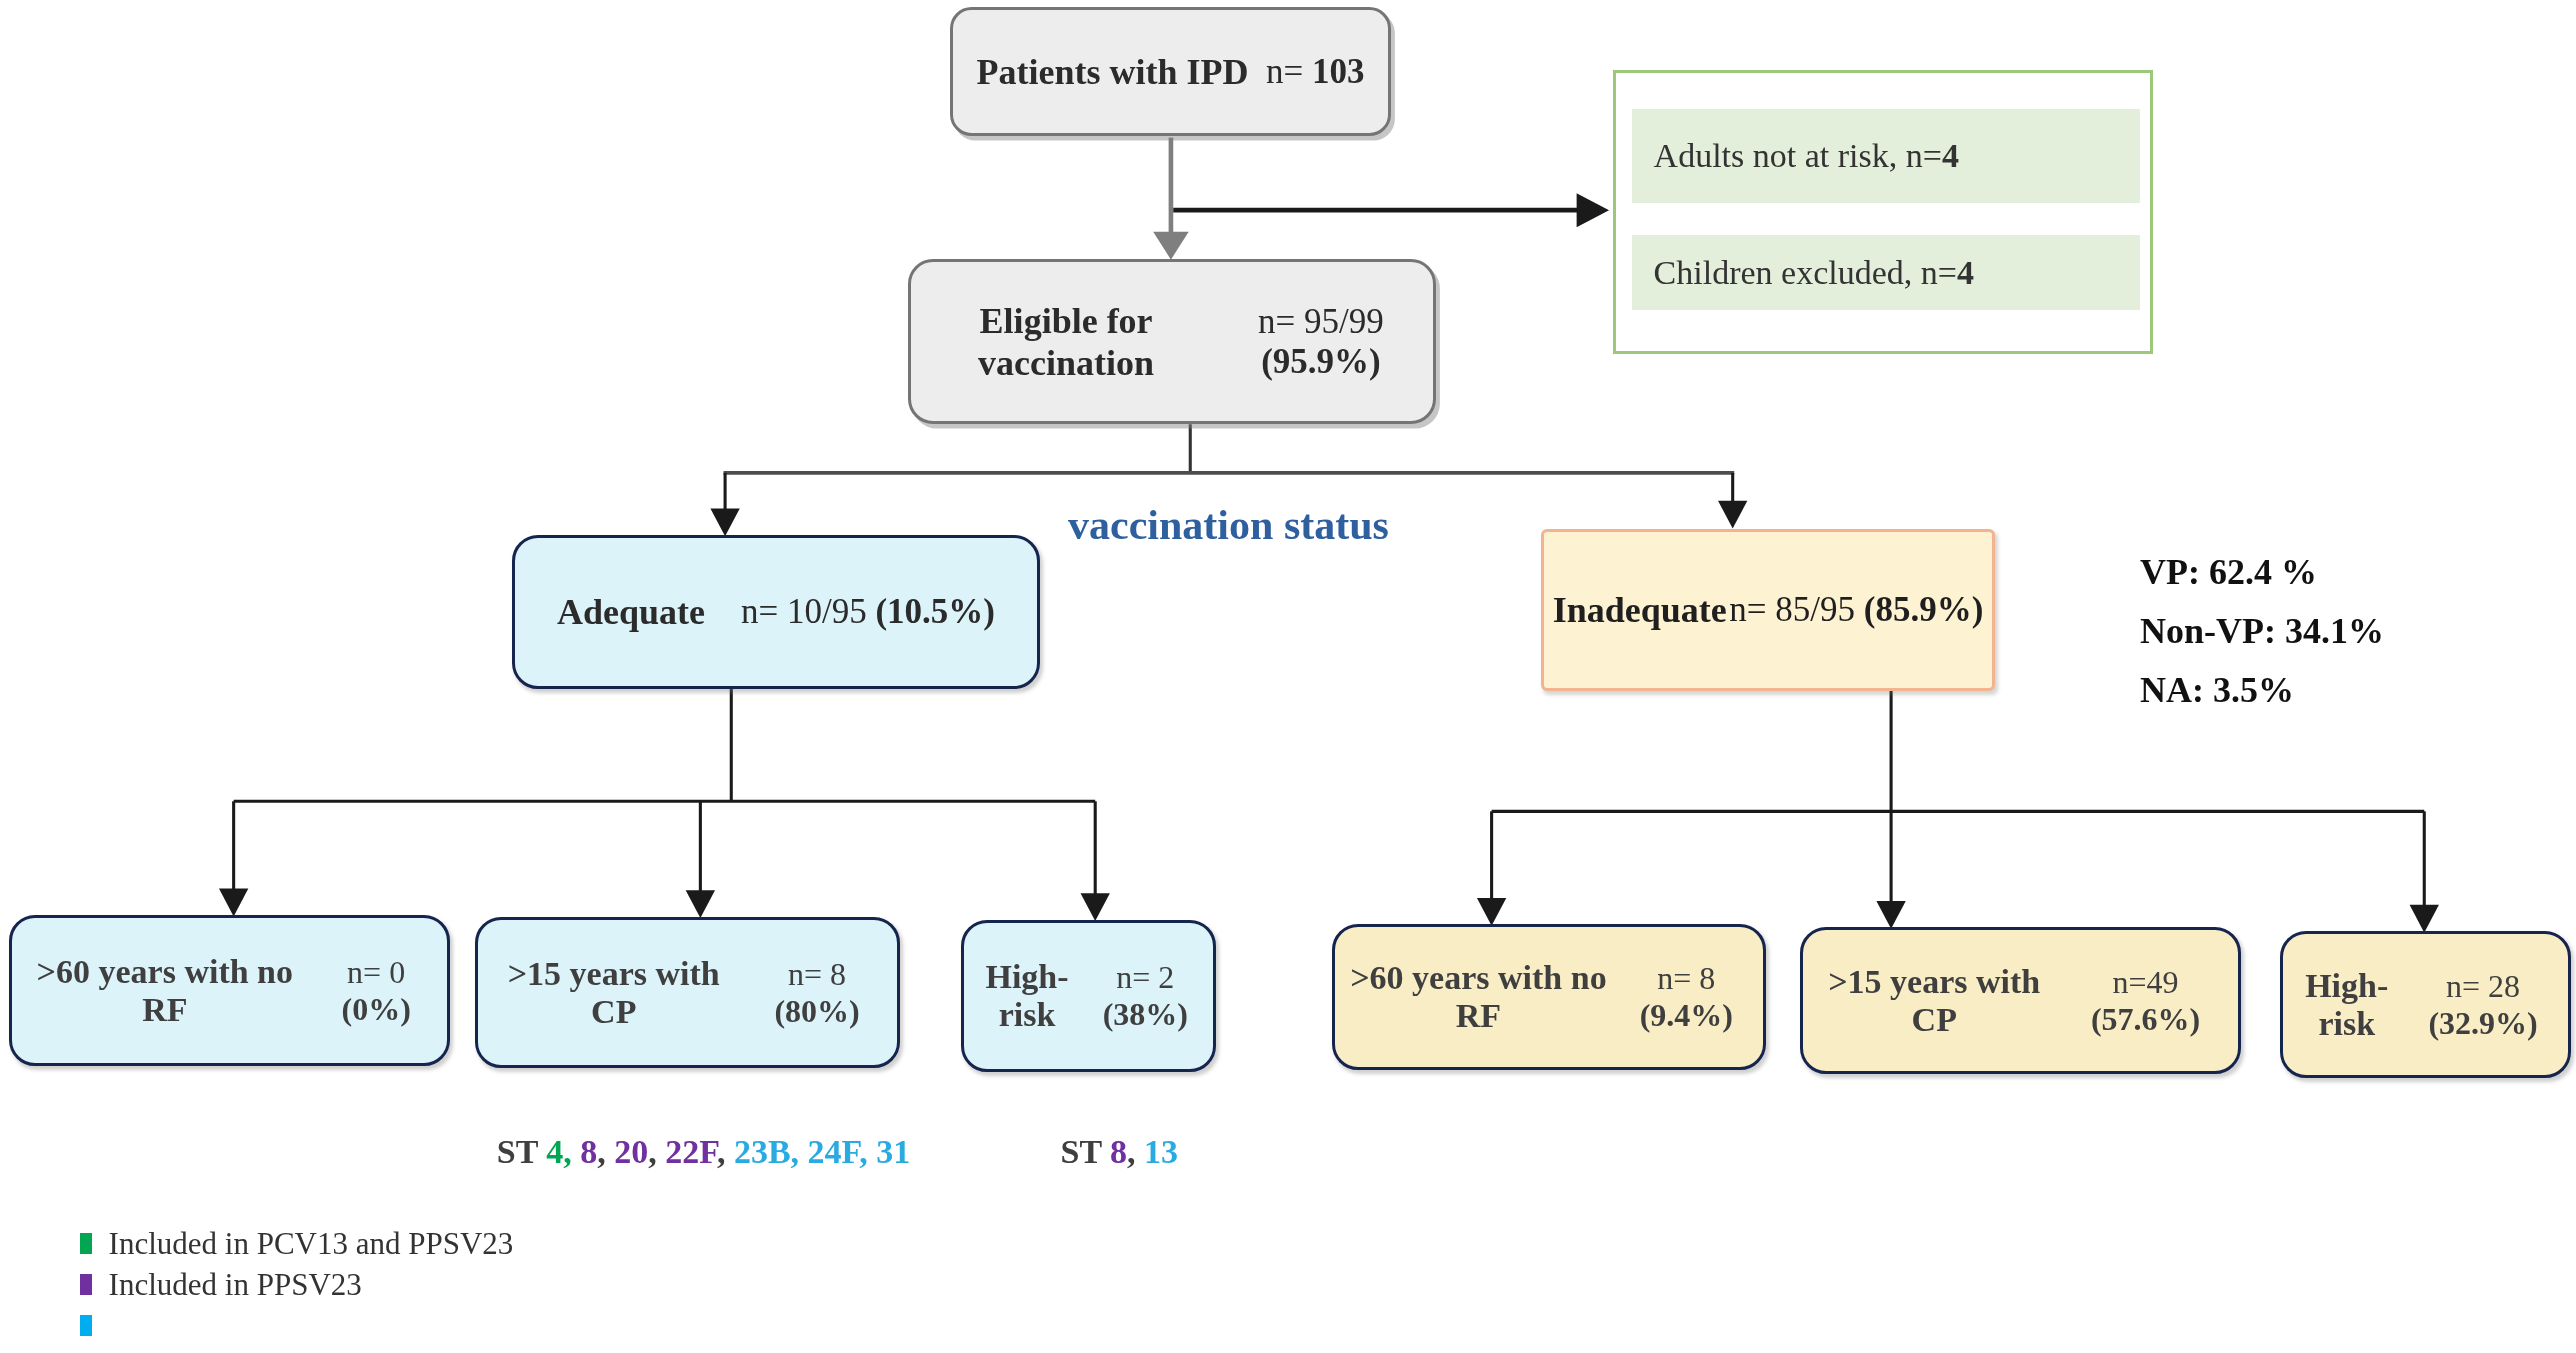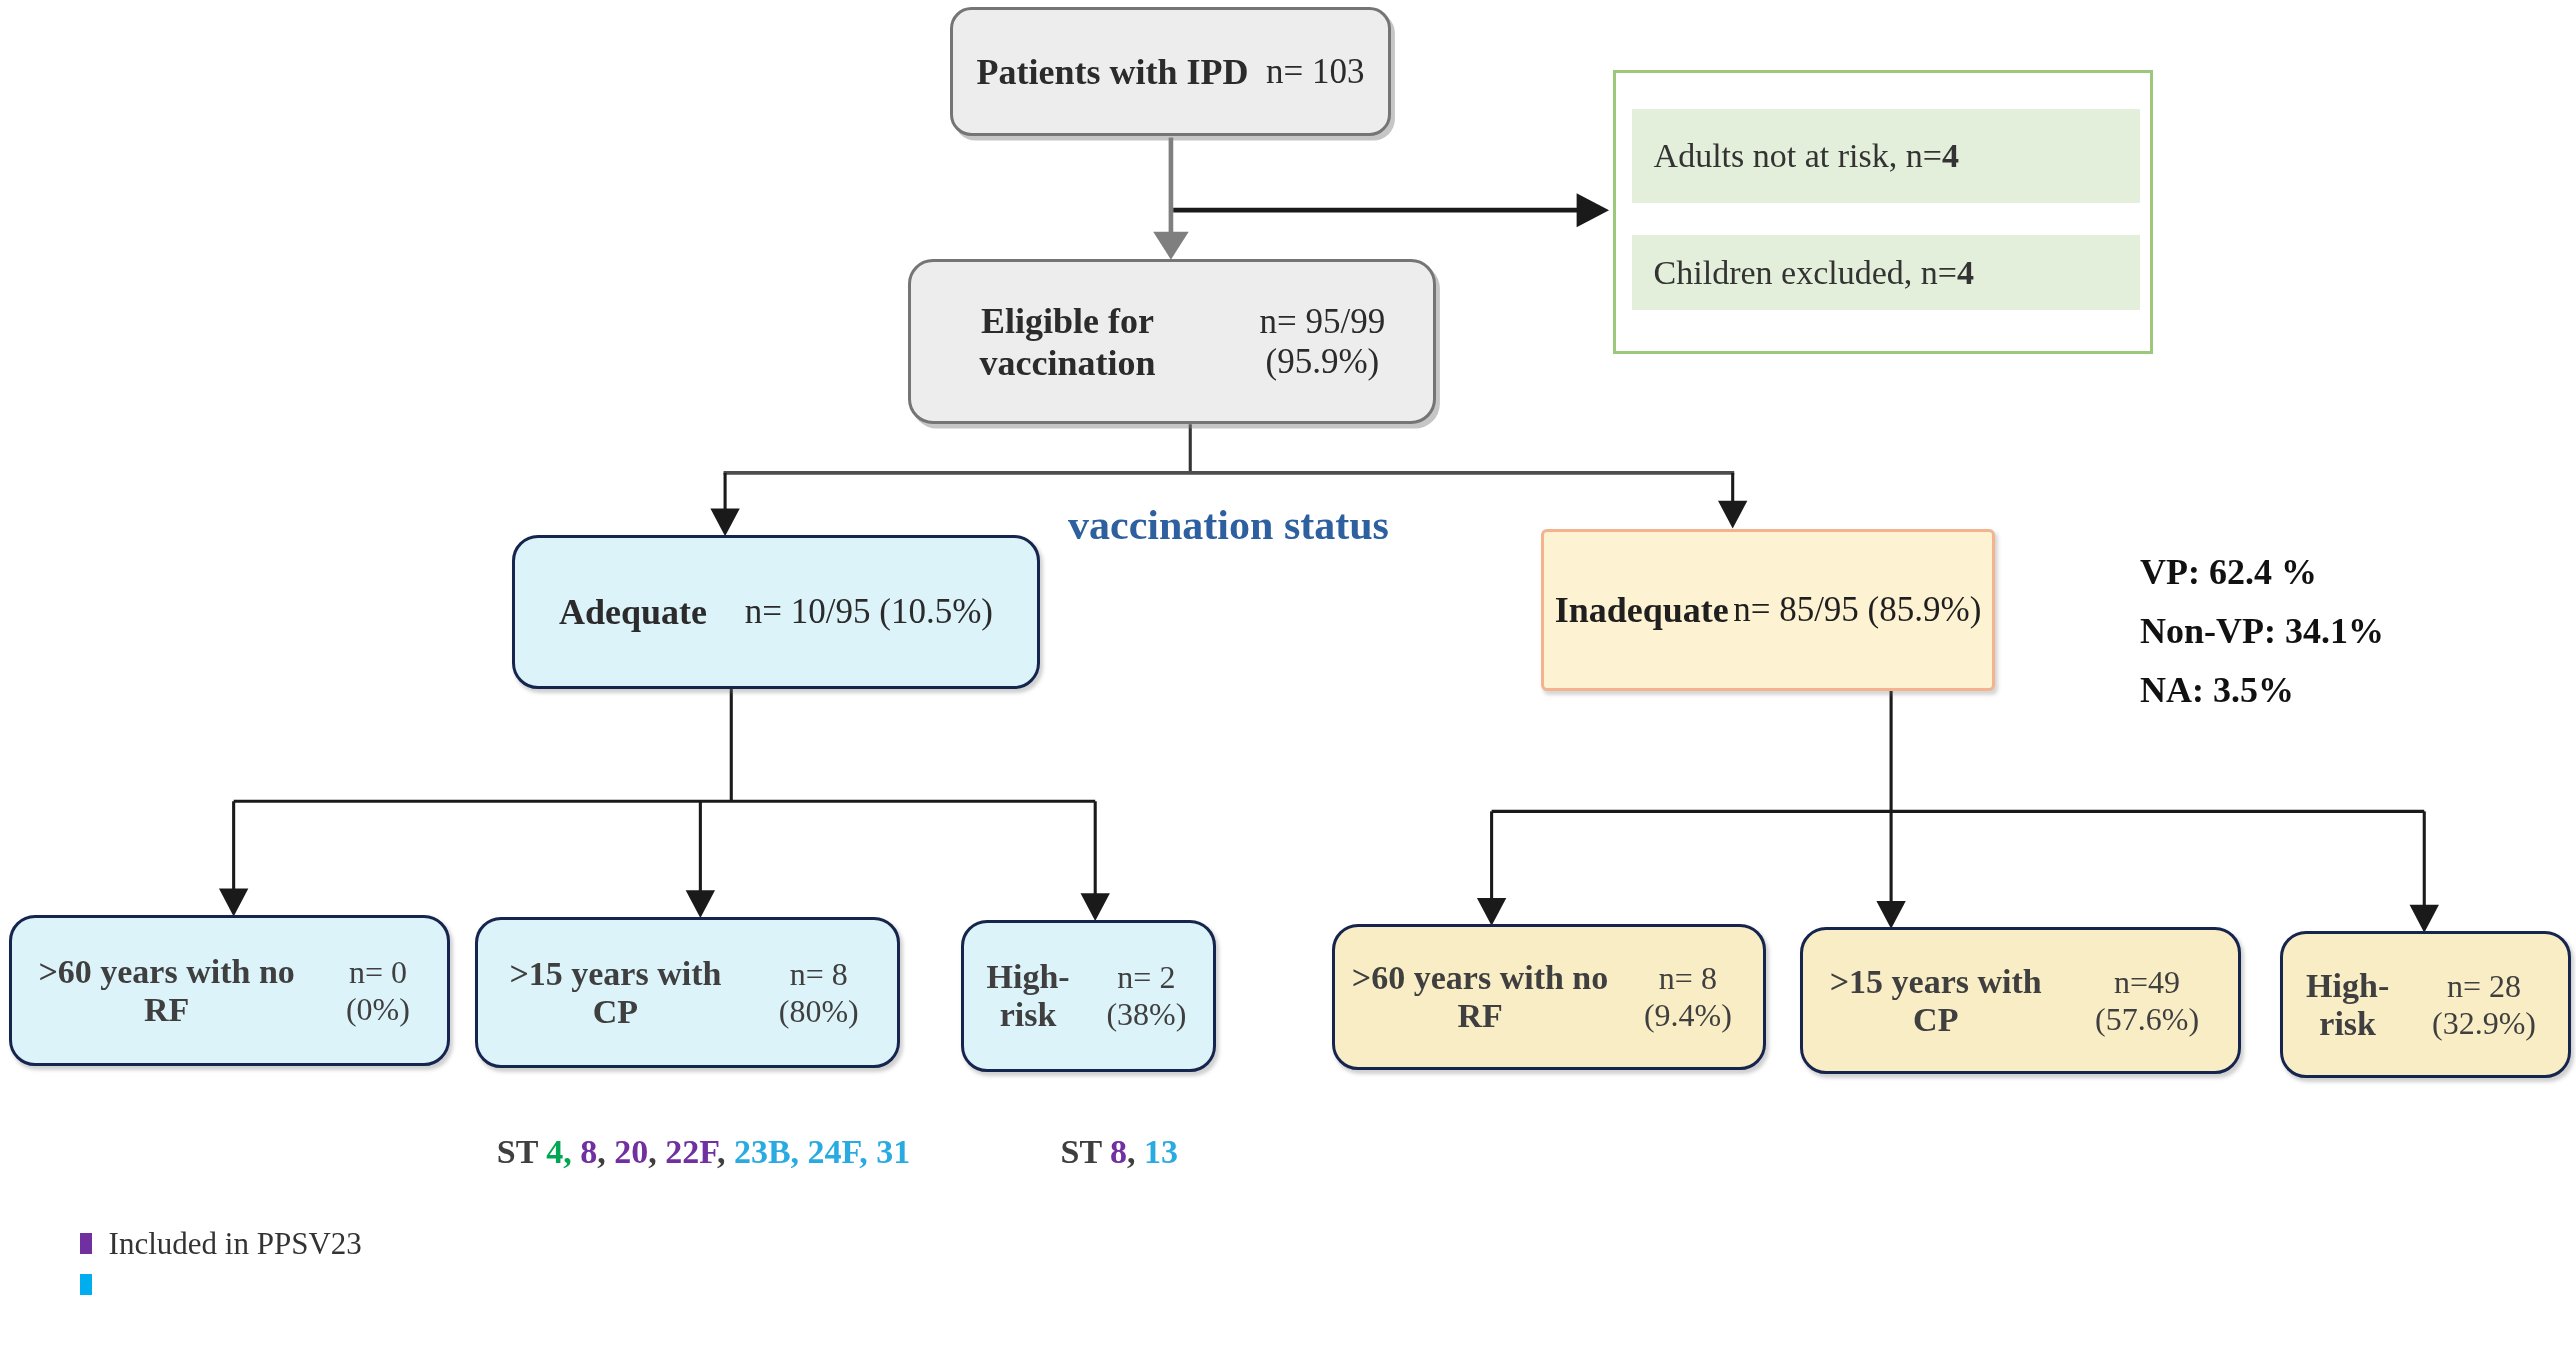--- a/index.html
+++ b/index.html
@@ -8,21 +8,21 @@
     font-family:"Liberation Serif","DejaVu Serif",serif;overflow:hidden;
   }
   svg.connectors{position:absolute;left:0;top:0;z-index:1;}
   .box{
     position:absolute;z-index:2;display:flex;flex-direction:row;
     justify-content:space-evenly;align-items:center;text-align:center;
     box-sizing:border-box;padding:7.7px 6.2px;
   }
   .box-title{font-weight:bold;}
   .box-n{font-weight:normal;}
-  .box-n .bold{font-weight:normal;}
+  .box-n .bold{font-weight:bold;}
   .box.gray{
     background:#ededed;border:3.1px solid #757575;border-radius:21.6px;
     box-shadow:3.9px 4.6px 0 rgba(128,128,128,0.45);color:#2b2b2b;
   }
   .box.cyan{
     background:#dcf3fa;border:3.9px solid #16254e;border-radius:26px;
     box-shadow:2.3px 3.9px 3.9px rgba(120,120,120,0.35);color:#2b2b2b;
   }
   .box.cream{
     background:#fdf2d2;border:3.9px solid #f2b38e;border-radius:6px;
@@ -173,20 +173,24 @@
   <div class="box cream-navy small" style="left:2280px;top:931px;width:291px;height:147px;">
     <div class="box-title">High-risk</div>
     <div class="box-n"><span>n= 28 </span><span class="bold">(32.9%)</span></div>
   </div>
 
   <div class="st-line" style="left:483px;top:1133px;width:441px;"><span class="seg dark">ST </span><span class="seg green">4,</span><span class="seg purple"> 8</span><span class="seg dark">, </span><span class="seg purple">20</span><span class="seg dark">, </span><span class="seg purple">22F</span><span class="seg dark">, </span><span class="seg cyan">23B, 24F, 31</span></div>
   <div class="st-line" style="left:993px;top:1133px;width:185px;text-align:right;"><span class="seg dark">ST </span><span class="seg purple">8</span><span class="seg dark">, </span><span class="seg cyan">13</span></div>
 
   <div class="legend" style="left:80px;top:1223px;">
     <div class="legend-row">
+      <span class="swatch" style="background: rgb(0, 166, 81);"></span>
+      <span class="legend-label">Included in PCV13 and PPSV23</span>
+    </div>
+    <div class="legend-row">
       <span class="swatch" style="background: rgb(112, 48, 160);"></span>
       <span class="legend-label">Included in PPSV23</span>
     </div>
     <div class="legend-row">
       <span class="swatch" style="background: rgb(0, 174, 239);"></span>
     </div>
   </div>
 
 </div>
 

